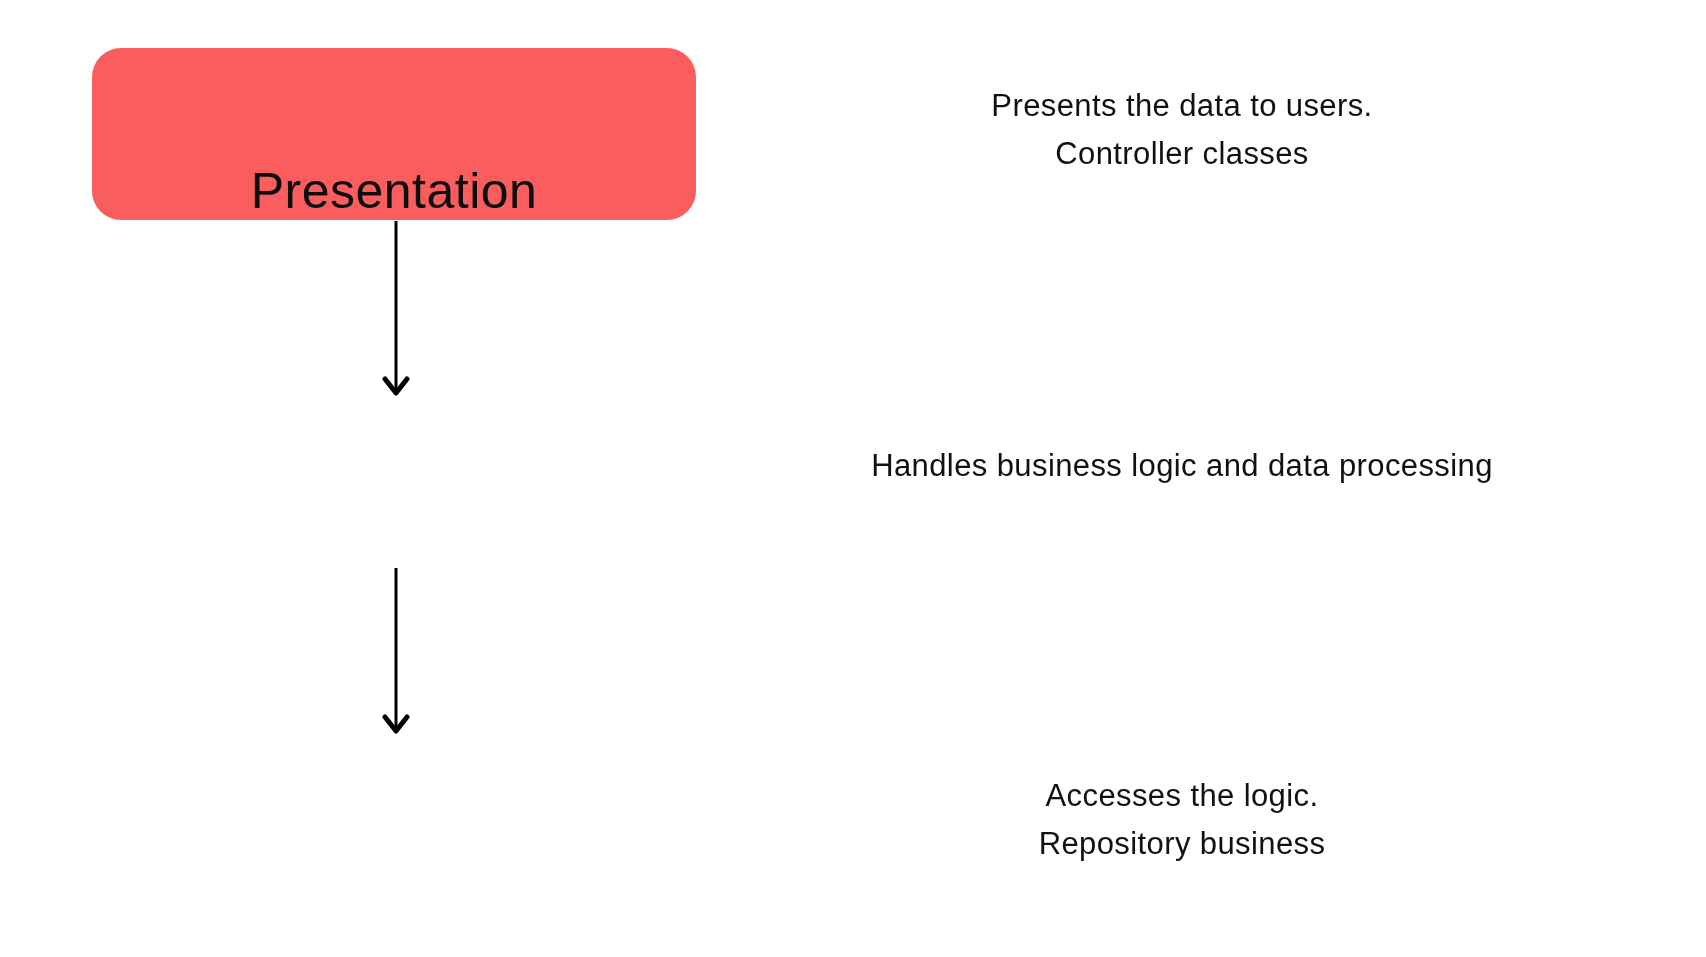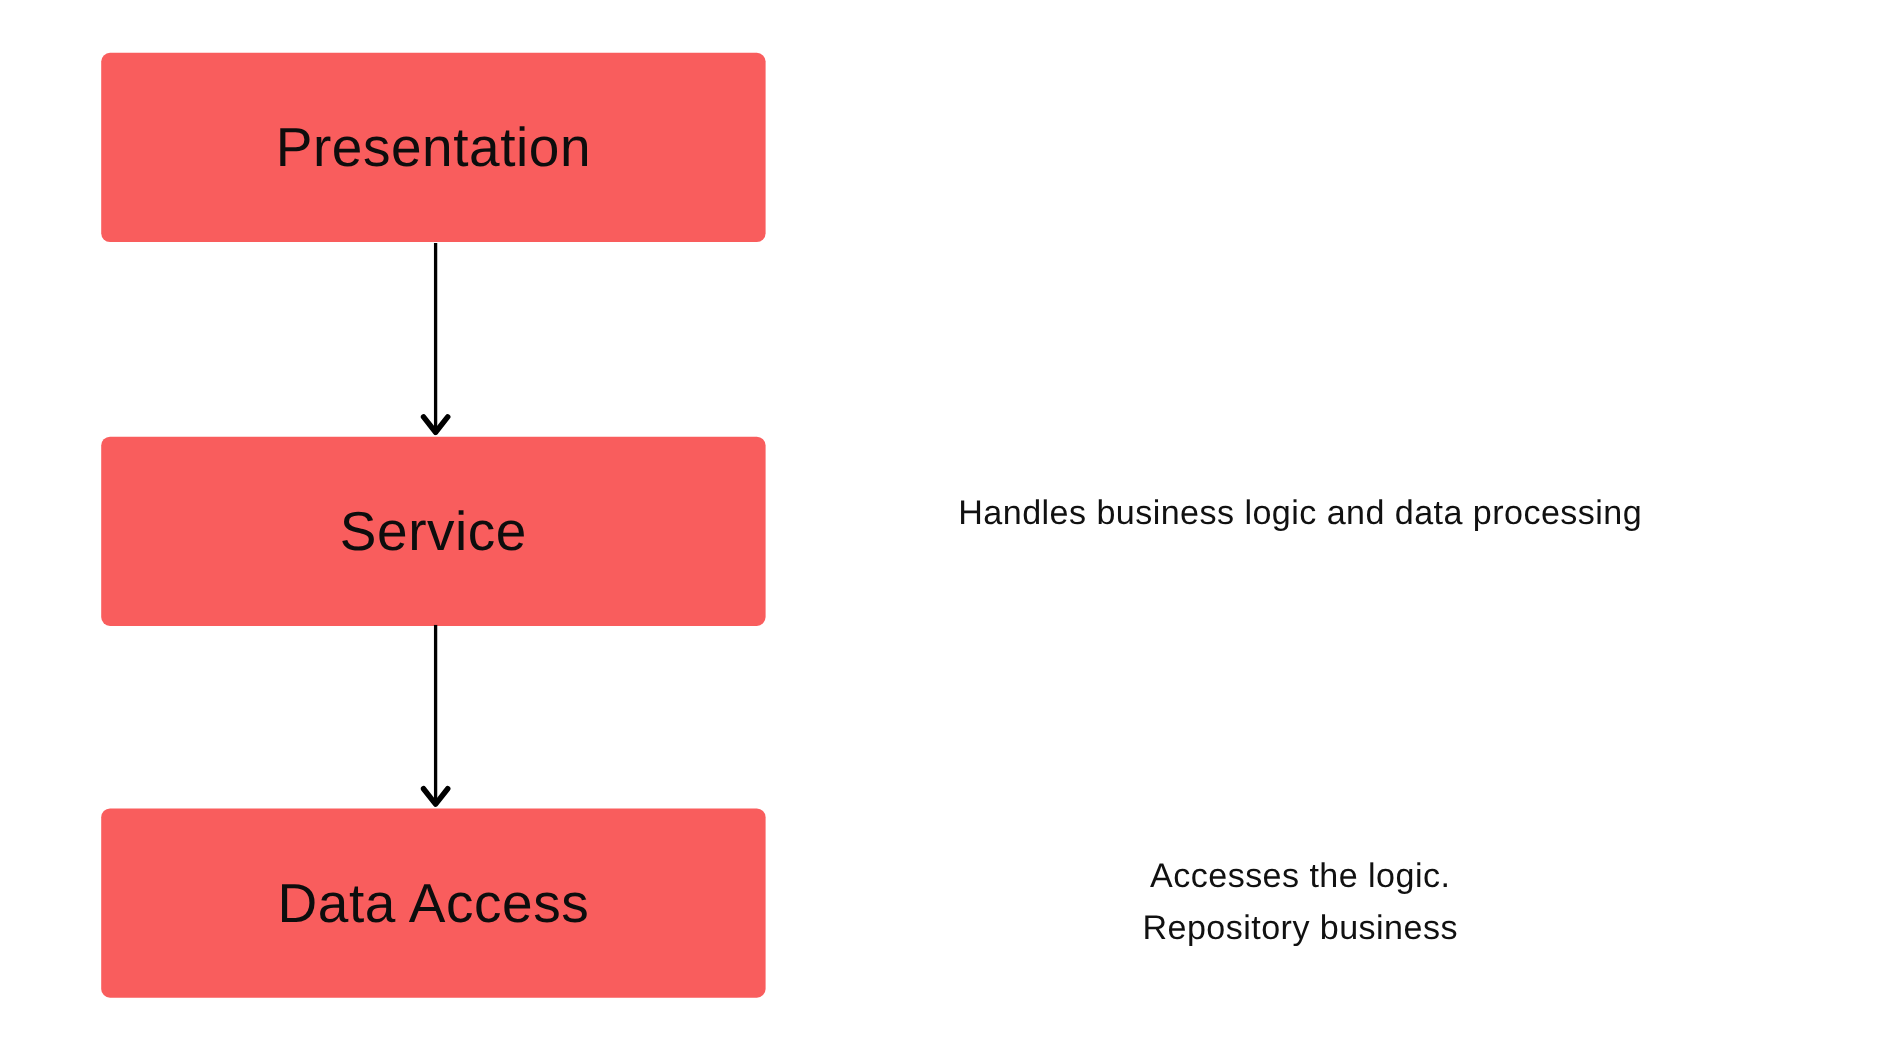--- a/index.html
+++ b/index.html
@@ -17,24 +17,24 @@
     height: 957px;
     background: var(--background);
     font-family: "Liberation Sans", sans-serif;
     overflow: hidden;
   }
   .layer-box {
     position: absolute;
     left: 92px;
     width: 604px;
     height: 172px;
-    border-radius: 8px;
+    border-radius: 29px;
     background: var(--box-fill);
     display: flex;
-    align-items: center;
+    align-items: flex-end;
     justify-content: center;
   }
   .box-presentation { top: 48px; }
   .box-service      { top: 397px; }
   .box-data-access  { top: 735px; }
   .layer-label {
     font-size: 50px;
     font-weight: 400;
     color: var(--label-text);
     letter-spacing: 0.5px;
@@ -75,39 +75,37 @@
   .annotation-data-access  { top: 772px; }
 </style>
 </head>
 <body>
 
 <div class="stage">
 
   <div class="layer-box box-presentation">
     <span class="layer-label">Presentation</span>
   </div>
+  <div class="annotation annotation-presentation">
+    <div>Presents the data to users.</div>
+    <div>Controller classes</div>
+  </div>
 
   <svg class="arrow arrow-1" viewBox="0 0 28 175" xmlns="http://www.w3.org/2000/svg" aria-hidden="true">
     <line class="shaft" x1="14" y1="0" x2="14" y2="170"></line>
     <polyline class="head" points="3,158 14,172 25,158"></polyline>
   </svg>
 
-  <div class="layer-box box-service">
-    <span class="layer-label">Service</span>
-  </div>
   <div class="annotation annotation-service">
     <div>Handles business logic and data processing</div>
   </div>
 
   <svg class="arrow arrow-2" viewBox="0 0 28 166" xmlns="http://www.w3.org/2000/svg" aria-hidden="true">
     <line class="shaft" x1="14" y1="0" x2="14" y2="161"></line>
     <polyline class="head" points="3,149 14,163 25,149"></polyline>
   </svg>
 
-  <div class="layer-box box-data-access">
-    <span class="layer-label">Data Access</span>
-  </div>
   <div class="annotation annotation-data-access">
     <div>Accesses the logic.</div>
     <div>Repository business</div>
   </div>
 
 </div>
 
 </body></html>

